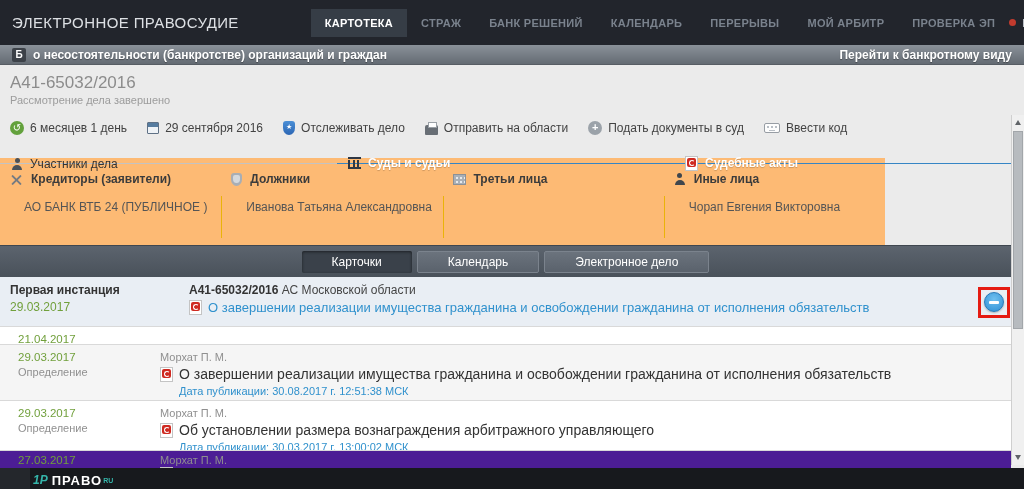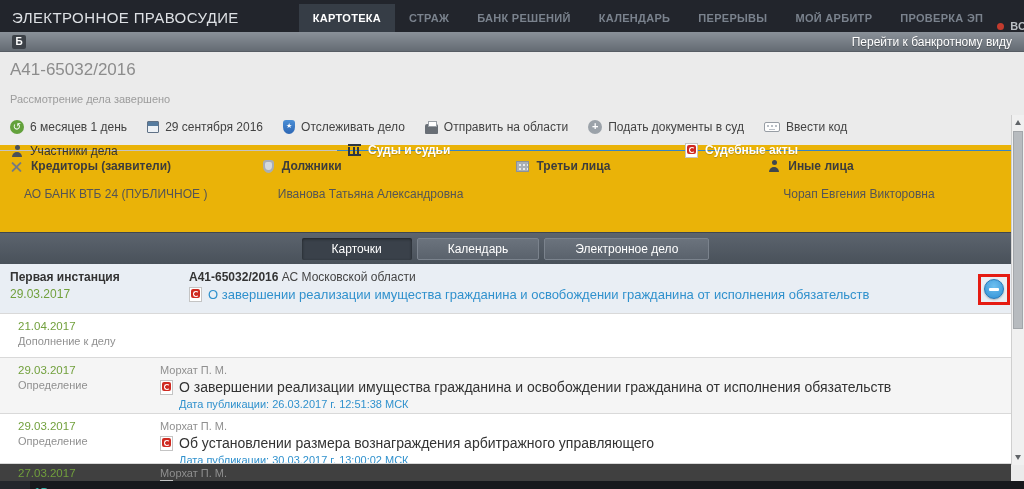--- a/index.html
+++ b/index.html
@@ -1,38 +1,38 @@
 <!DOCTYPE html>
 <html><head>
 <meta charset="utf-8">
 <style>
   * { margin:0; padding:0; box-sizing:border-box; }
   html,body { width:1024px; height:489px; }
   body { font-family:"Liberation Sans", sans-serif; background:#ebebeb; }
   .page { position:relative; width:1024px; height:489px; overflow:hidden; background:#ebebeb; }
 
   
-  .topnav { display:flex; align-items:flex-end; height:32px; background:#22252c; }
+  .topnav { display:flex; align-items:center; height:45px; background:#22252c; }
   .brand { padding:0 12px; line-height:28px; font-size:15px; color:#dde0e4; letter-spacing:.4px; white-space:nowrap; }
-  .navitems { display:flex; margin-left:48px; }
+  .navitems { display:flex; margin-left:60px; }
   .navitem { padding:0 14px; line-height:28px; font-size:11px; font-weight:bold; color:#7a828d; letter-spacing:.3px; cursor:pointer; white-space:nowrap; }
   .navitem.active { background:#363d46; color:#ffffff; }
   .login { margin-left:auto; display:flex; align-items:center; padding-right:14px; font-size:11px; font-weight:bold; color:#b9bec4; cursor:pointer; }
   .reddot { width:7px; height:7px; border-radius:50%; background:#c23b2e; margin-right:6px; }
 
   
   .banner { height:20px; display:flex; align-items:center; padding:0 12px; background:linear-gradient(#8a9199,#646b73); border-bottom:1px solid #575d64; }
   .badge { width:14px; height:14px; background:#3c4148; color:#fff; font-size:10px; font-weight:bold; line-height:14px; text-align:center; border-radius:2px; margin-right:7px; flex:none; }
   .banner-text { font-size:12px; font-weight:bold; color:#fff; text-shadow:0 1px 1px rgba(0,0,0,.35); }
-  .banner-link { margin-left:auto; font-size:12px; font-weight:normal; color:#fff; text-shadow:0 1px 1px rgba(0,0,0,.35); cursor:pointer; text-decoration:none; }
+  .banner-link { margin-left:auto; font-size:12px; font-weight:bold; color:#fff; text-shadow:0 1px 1px rgba(0,0,0,.35); cursor:pointer; text-decoration:none; }
 
   
   .casehead { height:67px; background:#ebebeb; padding-left:10px; }
   .casenum { padding-top:8px; font-size:17px; color:#8c8c8c; }
-  .casestatus { margin-top:13px; font-size:11px; color:#9c9c9c; }
+  .casestatus { margin-top:1px; font-size:11px; color:#9c9c9c; }
   .toolbar { margin-top:15px; display:flex; align-items:center; gap:20px; font-size:12px; color:#434343; }
   .tool { display:flex; align-items:center; gap:6px; cursor:pointer; white-space:nowrap; }
 
   .ic { display:inline-block; flex:none; }
   .ic-hist { width:14px; height:14px; border-radius:50%; background:#63a13c; color:#fff; font-size:10px; line-height:13px; text-align:center; }
   .ic-hist::before { content:"↺"; }
   .ic-cal { width:12px; height:12px; border:1px solid #5f7186; border-radius:1px; background:linear-gradient(#567ca0 0 4px,#eef2f6 4px); }
   .ic-shield { width:12px; height:14px; background:linear-gradient(#4b8fd6,#2c66b4); border-radius:3px 3px 50% 50%; color:#fff; font-size:7px; line-height:12px; text-align:center; }
   .ic-shield::before { content:"★"; }
   .ic-print { width:13px; height:10px; margin-top:3px; background:#686e75; border-radius:2px 2px 1px 1px; position:relative; }
@@ -52,21 +52,21 @@
   .ic-person { width:12px; height:12px; position:relative; }
   .ic-person::before { content:""; position:absolute; left:3.5px; top:0; width:5px; height:5px; border-radius:50%; background:#4a5158; }
   .ic-person::after { content:""; position:absolute; left:1px; bottom:0; width:10px; height:5px; border-radius:5px 5px 0 0; background:#4a5158; }
   .ic-bank { width:13px; height:11px; position:relative; background:repeating-linear-gradient(90deg,#2e3744 0 2px,transparent 2px 4.5px); background-size:13px 7px; background-position:0 2px; background-repeat:no-repeat; border-bottom:2px solid #2e3744; }
   .ic-bank::before { content:""; position:absolute; left:0; top:-1px; width:13px; height:2px; background:#2e3744; }
   .ic-pdf { width:13px; height:15px; background:#fff; border:1px solid #c4c4c4; position:relative; }
   .ic-pdf::before { content:""; position:absolute; left:1px; top:1px; width:9px; height:9px; background:#cf2a21; border-radius:2px; }
   .ic-pdf::after { content:""; position:absolute; left:3px; top:3px; width:4px; height:4px; border:1px solid #fff; border-radius:50%; border-right-color:transparent; }
 
   
-  .parties { height:87px; width:1011px; background:#eab308; display:grid; grid-template-columns:repeat(4,1fr); }
+  .parties { height:87px; width:885px; background:#fdba74; display:grid; grid-template-columns:repeat(4,1fr); }
   .pcol { overflow:hidden; }
   .phead { display:flex; align-items:center; gap:8px; padding:14px 10px 0 10px; font-size:12px; font-weight:bold; color:#3c3c3c; }
   .pval { margin-top:10px; min-height:42px; padding:4px 8px 0 24px; font-size:12px; color:#555; }
   .pcol + .pcol .pval { border-left:1px solid #eab308; }
 
   .ic-swords { width:13px; height:13px; position:relative; }
   .ic-swords::before, .ic-swords::after { content:""; position:absolute; top:6px; left:0; width:13px; height:2px; background:#757b82; border-radius:1px; }
   .ic-swords::before { transform:rotate(45deg); }
   .ic-swords::after { transform:rotate(-45deg); }
   .ic-shieldg { width:11px; height:13px; background:#a8aeb5; border-radius:3px 3px 50% 50%; position:relative; }
@@ -82,24 +82,24 @@
   .vtab.active { background:#3a414a; box-shadow:inset 0 1px 3px rgba(0,0,0,.5); }
   .vtab.idle { background:linear-gradient(#6b737d,#5a626c); border:1px solid #7b838d; line-height:20px; }
 
   
   .rows { width:1011px; background:#fff; }
   .row { display:flex; border-bottom:1px solid #d9d9d9; position:relative; overflow:hidden; }
   .rleft { width:160px; flex:none; padding:6px 0 0 18px; }
   .rmain { flex:1; padding:6px 0 0 0; }
   .row.first { height:50px; background:#e9eef4;gap:29px; }
   .row.first .rleft { padding-left:10px; }
-  .row.r2 { height:44px;flex-direction:column; }
+  .row.r2 { height:18px;flex-direction:column; }
   .row.r3 { height:56px; background:#f5f5f5; }
   .row.r4 { height:50px; }
-  .row.r5 { height:17px; background:#404040; border-bottom:none; }
+  .row.r5 { height:17px; background:#4c1d95; border-bottom:none; }
   .row.r5 .rleft, .row.r5 .rmain { padding-top:3px; }
   .instance { font-size:12px; font-weight:bold; color:#333; }
   .rdate { font-size:12px; color:#71a03c; margin-top:3px; }
   .r2 .rdate, .r3 .rdate, .r4 .rdate, .r5 .rdate { margin-top:0; font-size:11.5px; }
   .rtype { font-size:11px; color:#909090; margin-top:3px; }
   .caseline { font-size:12px; color:#444; }
   .caseline b { color:#333; }
   .docline { display:flex; align-items:center; gap:6px; margin-top:3px; }
   .doclink { font-size:13px; color:#3091cd; cursor:pointer; }
   .doctitle { font-size:14px; color:#333; }
@@ -144,20 +144,21 @@
       <div class="navitem">ПРОВЕРКА ЭП</div>
     </nav>
     <div class="login">
       <span class="reddot"></span>
       <span>ВОЙТИ</span>
     </div>
   </header>
 
   <div class="banner">
     <span class="badge">Б</span>
+    <span class="banner-text">о несостоятельности (банкротстве) организаций и граждан</span>
     <a class="banner-link">Перейти к банкротному виду</a>
   </div>
 
   <section class="casehead">
     <div class="casenum">А41-65032/2016</div>
     <div class="casestatus">Рассмотрение дела завершено</div>
     <div class="toolbar">
       <div class="tool">
         <span class="ic ic-hist"></span>
         <span>6 месяцев 1 день</span>
@@ -272,21 +273,21 @@
       <div class="rleft">
         <div class="rdate">29.03.2017</div>
         <div class="rtype">Определение</div>
       </div>
       <div class="rmain">
         <div class="judge">Морхат П. М.</div>
         <div class="docline">
           <span class="ic ic-pdf"></span>
           <span class="doctitle">О завершении реализации имущества гражданина и освобождении гражданина от исполнения обязательств</span>
         </div>
-        <div class="publine">Дата публикации: 26.03.2017 г. 12:51:38 МСК</div>
+        <div class="publine">Дата публикации: 30.08.2017 г. 12:51:38 МСК</div>
       </div>
     </div>
 
     <div class="row r4">
       <div class="rleft">
         <div class="rdate">29.03.2017</div>
         <div class="rtype">Определение</div>
       </div>
       <div class="rmain">
         <div class="judge">Морхат П. М.</div>

